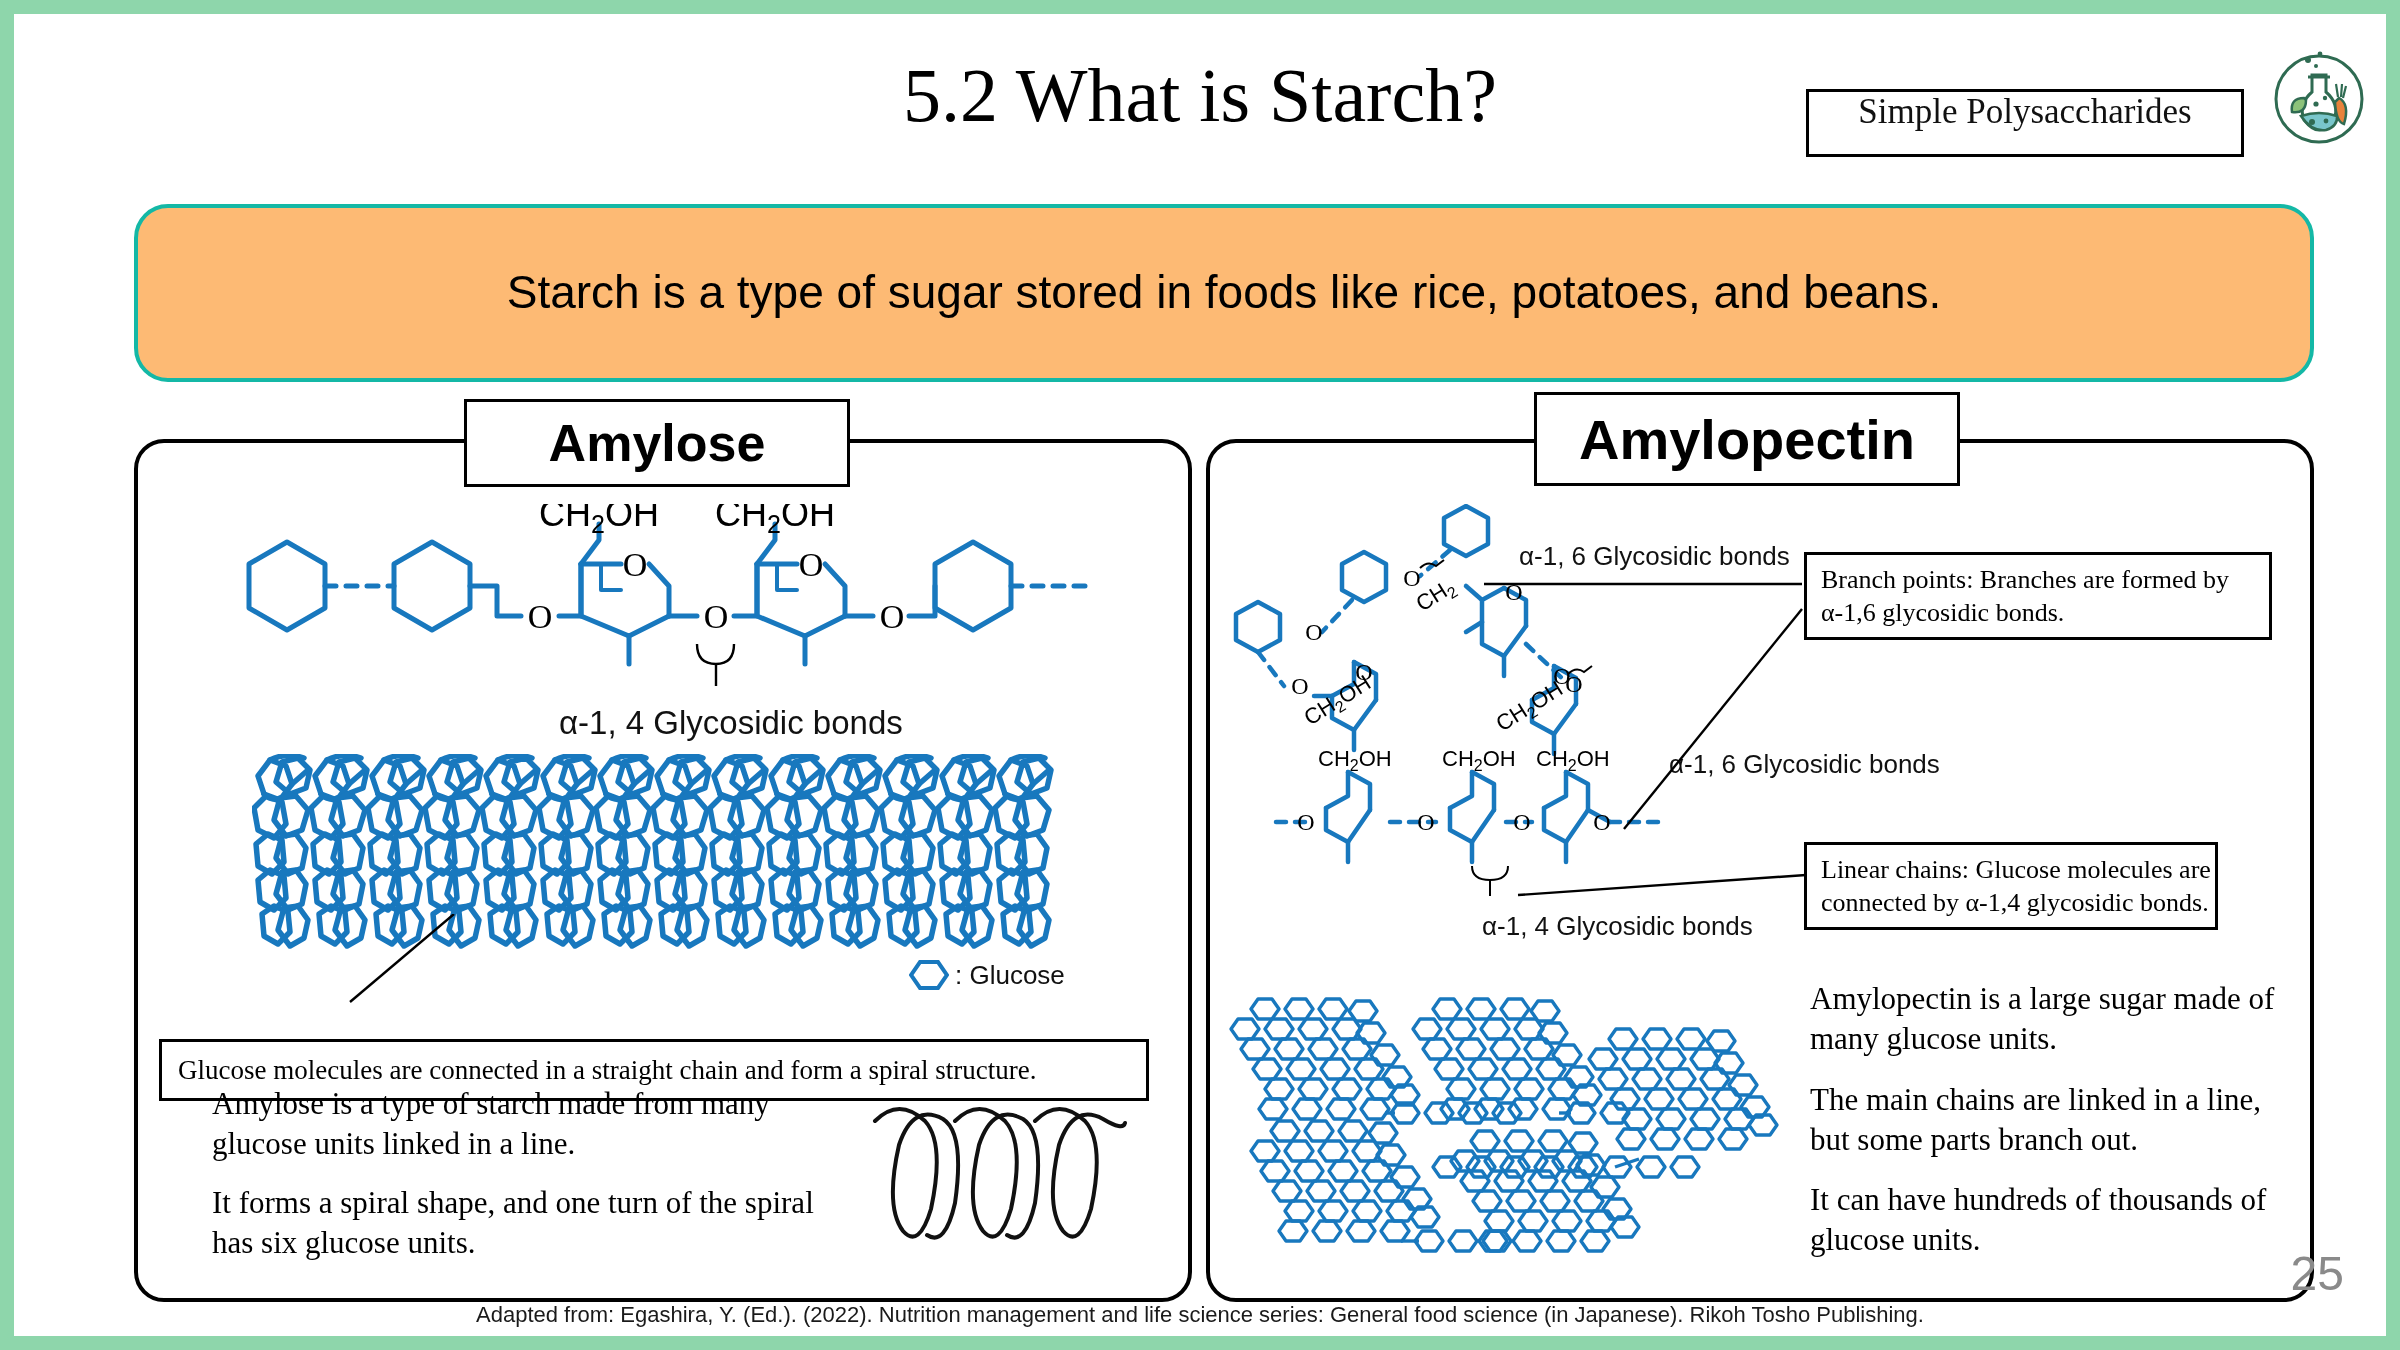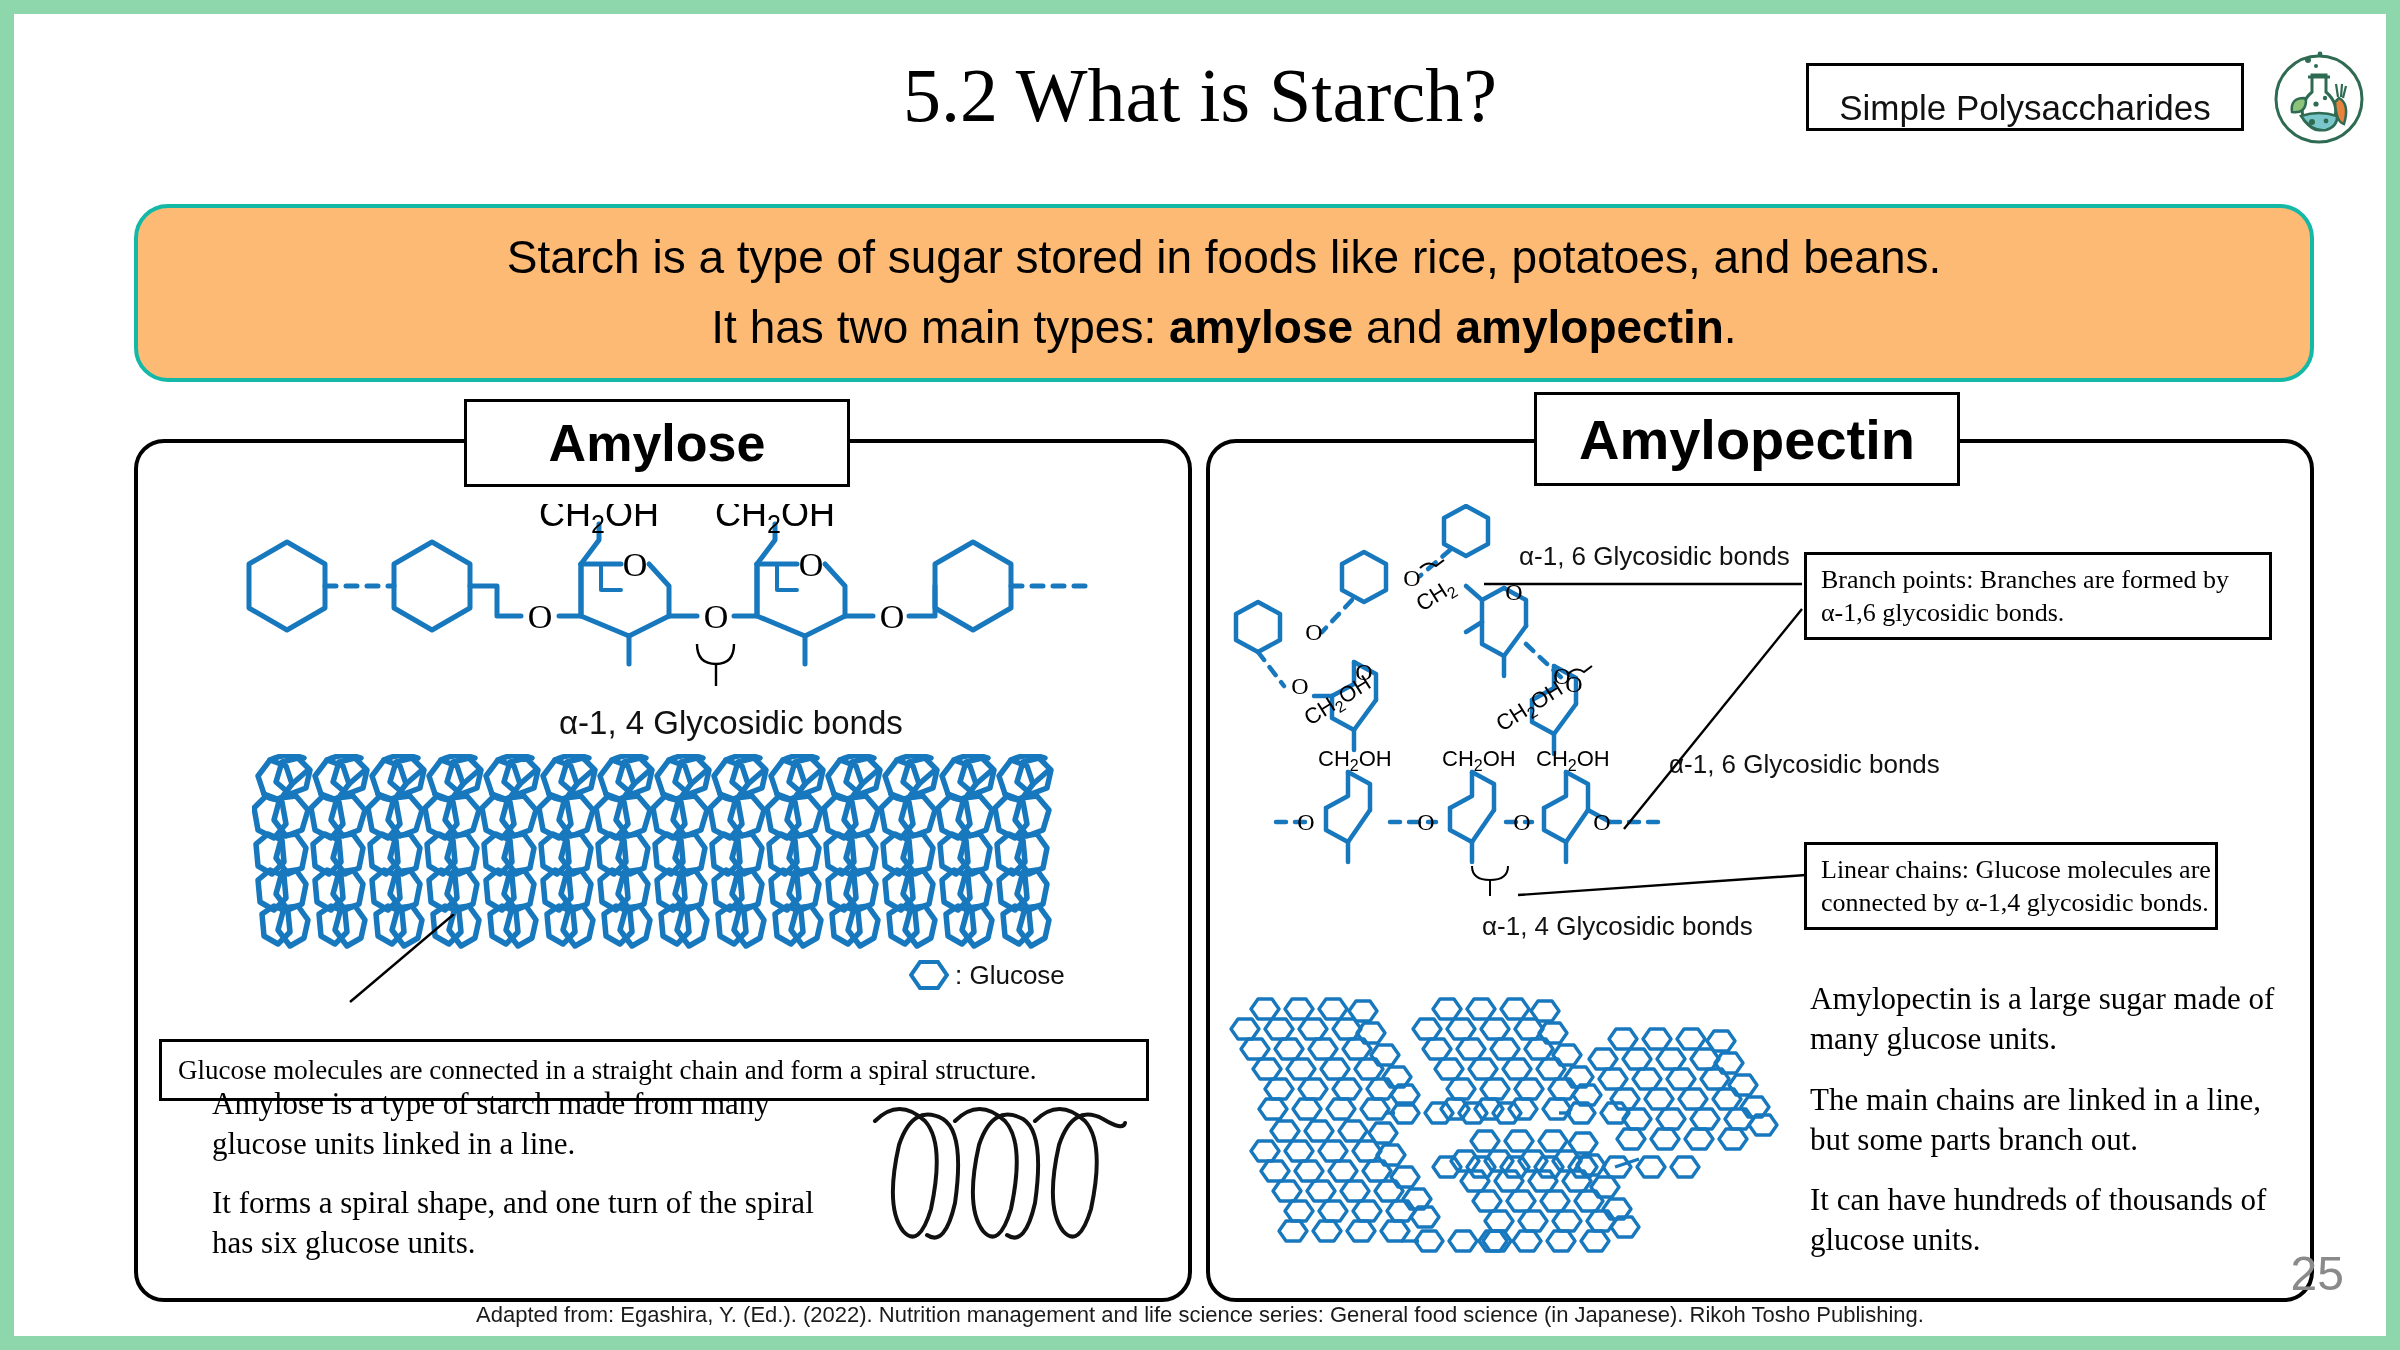--- a/index.html
+++ b/index.html
@@ -20,26 +20,26 @@
   
   #title{
     position:absolute;left:0;top:38px;width:2372px;
     text-align:center;
     font-family:"Liberation Serif", serif;
     font-size:76px;
     color:#000;
     letter-spacing:0px;
   }
   #badge{
-    position:absolute;left:1792px;top:49px;
+    position:absolute;left:1792px;top:75px;
     width:432px;height:62px;
     border:3px solid #000;
     background:#fff;
-    display:flex;align-items:flex-end;justify-content:center;
-    font-size:35px;color:#111;
+    display:flex;align-items:flex-start;justify-content:center;
+    font-size:35px;color:#111;font-family:Liberation Serif, serif;
   }
   #logo{
     position:absolute;left:2250px;top:28px;width:110px;height:110px;
   }
 
   
   #intro{
     position:absolute;left:120px;top:190px;
     width:2172px;height:170px;
     border:4px solid #14b8a6;border-radius:34px;
@@ -156,21 +156,20 @@
       <path d="M75 56 Q86 62 80 82 Q72 80 71 60 Z" fill="#e8823c" stroke="#2f6b52" stroke-width="2.5"></path>
       <path d="M74 55 L72 42 M79 56 L82 44 M77 55 L78 42" stroke="#2f6b52" stroke-width="2.2" fill="none"></path>
       <circle cx="44" cy="18" r="3" fill="#2f6b52"></circle>
       <circle cx="56" cy="12" r="2.4" fill="#2f6b52"></circle>
       <circle cx="52" cy="24" r="2" fill="#2f6b52"></circle>
     </svg>
   </div>
 
   <div id="intro">
     <div class="intro-line">Starch is a type of sugar stored in foods like rice, potatoes, and beans.</div>
-    <div class="intro-line"><span>It has two main types: </span><b>amylose</b><span> and </span><b>amylopectin</b><span>.</span></div>
   </div>
 
   <div class="panel" id="panel-amylose"></div>
   <div class="panel-tab" id="tab-amylose">
     <span>Amylose</span>
   </div>
 
   <div style="position:absolute;left:215px;top:490px;">
     <svg width="880" height="220" viewBox="0 0 880 220">
       <g class="blue" stroke-width="5" stroke-linejoin="round" stroke-linecap="round">

